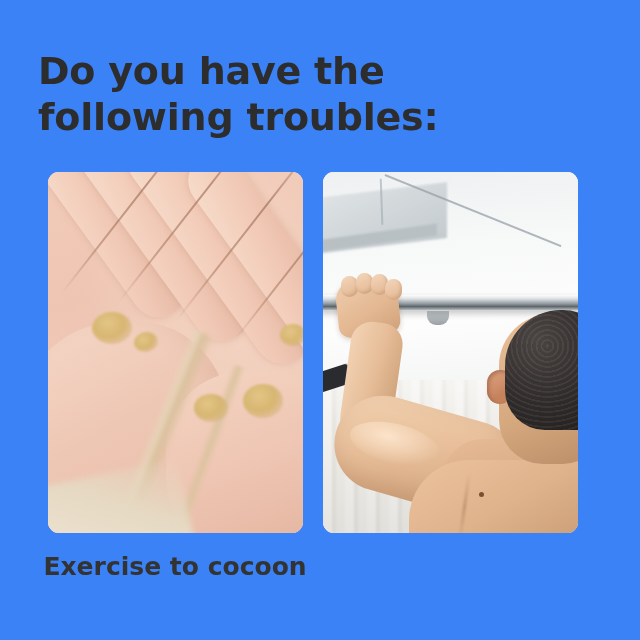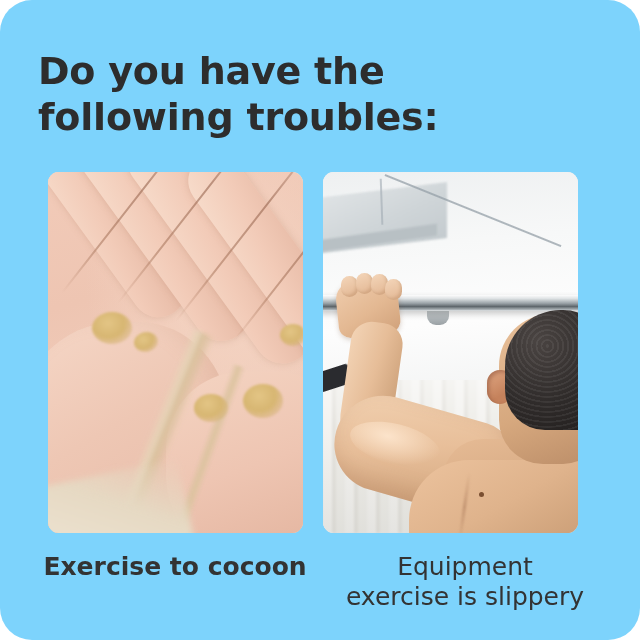--- a/index.html
+++ b/index.html
@@ -11,22 +11,21 @@
     height: 640px;
     background: #ffffff;
     font-family: "DejaVu Sans", "Liberation Sans", sans-serif;
     overflow: hidden;
     position: relative;
   }
 
   .poster {
     position: absolute;
     inset: 0;
-    background: #7dd3fc;
-    border-radius: 32px;
+    background: #3b82f6;
   }
 
   
   .headline {
     position: absolute;
     left: 38px;
     top: 48px;
     width: 560px;
     font-size: 38px;
     font-weight: 700;
@@ -442,17 +441,15 @@
         <div class="ear"></div>
         <div class="hair"></div>
         <div class="hair-tex"></div>
       </div>
     </div>
 
   </div>
 
   <div class="captions">
     <div class="caption caption-left">Exercise to cocoon</div>
-    <div class="caption caption-right">Equipment
-exercise is slippery</div>
   </div>
 
 </div>
 
 </body></html>

